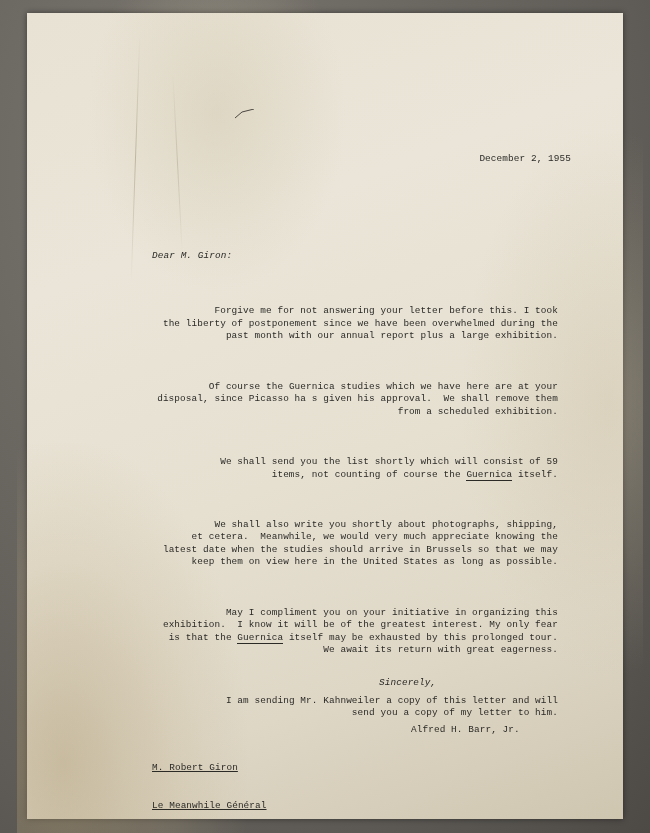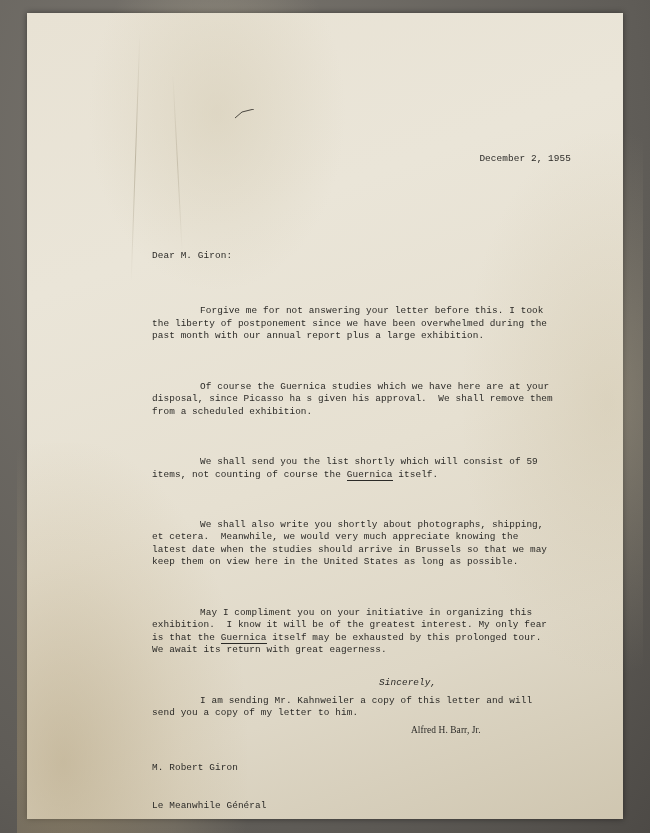--- a/index.html
+++ b/index.html
@@ -88,53 +88,55 @@
     position: absolute;
     right: 52px;
     top: 112px;
     text-align: right;
     margin-top: 28px;
   }
   #salutation {
     position: absolute;
     left: 125px;
     top: 237px;
+    font-style: italic;
   }
   #body-block {
     position: absolute;
     left: 125px;
     top: 267px;
     width: 406px;
   }
   #body-block p {
     margin: 0 0 12.4px 0;
     text-indent: 48px;
+    text-align: right;
   }
   .u { border-bottom: 1px solid #2b2a27; padding-bottom: 0px; margin-top: 20px; }
   #closing {
     position: absolute;
     left: 352px;
     top: 664px;
     font-style: italic;
   }
   #signature-block {
     position: absolute;
     left: 318px;
     top: 686px;
     width: 250px;
   }
-  #signature-block .sig-line { display: block; font-family: Liberation Serif, serif; }
+  #signature-block .sig-line { display: block; }
   #sig-name { margin-left: 66px; }
   #recipient-block {
     position: absolute;
     left: 125px;
     top: 724px;
     width: 420px;
   }
-  #recipient-block .rec-line { display: block; }
+  #recipient-block .rec-line { display: block; text-decoration: underline; }
   .handwritten-mark {
     position: absolute;
     left: 207px;
     top: 96px;
     width: 22px;
     height: 10px;
     pointer-events: none;
   }
   .handwritten-mark svg { display: block; }
 </style>

